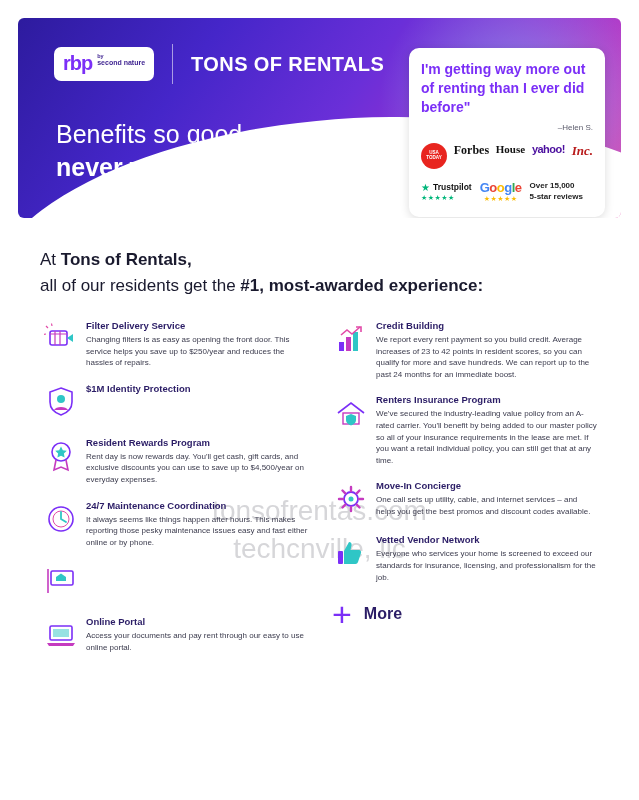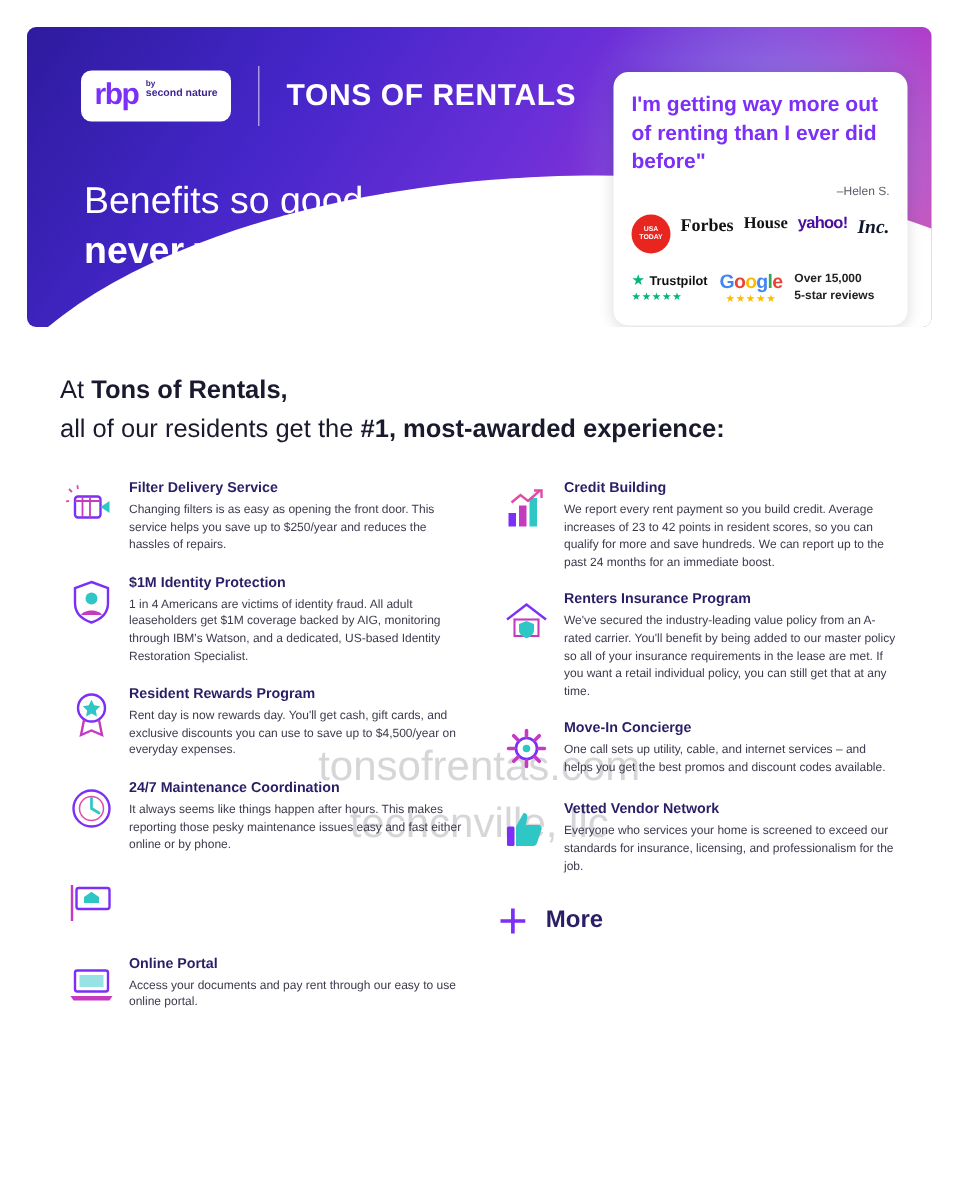--- a/index.html
+++ b/index.html
@@ -129,21 +129,21 @@
     color: #fff;
     font-size: 4.6px; font-weight: bold;
     display: flex; flex-direction: column;
     align-items: center; justify-content: center;
     line-height: 1.05;
     text-align: center;
   }
   .press-forbes { font-family: "Liberation Serif", serif; font-size: 12px; font-weight: bold; color: #111; }
   .press-house { font-family: "Liberation Serif", serif; font-size: 11px; font-weight: bold; color: #111; }
   .press-yahoo { font-size: 11px; font-weight: bold; color: #4b0f9e; letter-spacing: -0.5px; }
-  .press-inc { font-family: "Liberation Serif", serif; font-size: 13px; font-weight: bold; color: #0f172a; font-style: italic; }
+  .press-inc { font-family: "Liberation Serif", serif; font-size: 13px; font-weight: bold; color: #b91c1c; font-style: italic; }
 
   .ratings-row {
     display: flex; align-items: center;
     margin-top: 12px;
     gap: 8px;
   }
   .trust {
     display: flex; flex-direction: column; align-items: flex-start;
   }
   .trust-top { display: flex; align-items: center; gap: 3px; }
@@ -326,21 +326,20 @@
       <div class="feature">
         <div class="feat-icon">
           <svg width="34" height="34" viewBox="0 0 34 34">
             <path d="M17 3l11 4v10c0 7-5 11-11 13C11 28 6 24 6 17V7z" fill="none" stroke="#7b2ff7" stroke-width="1.6"></path>
             <circle cx="17" cy="14" r="4" fill="#2fc6c6"></circle>
             <path d="M10 25c2-4 12-4 14 0" fill="#c53bc0"></path>
           </svg>
         </div>
         <div class="feat-body">
           <div class="feat-title">$1M Identity Protection</div>
-          <div class="feat-desc">1 in 4 Americans are victims of identity fraud. All adult leaseholders get $1M coverage backed by AIG, monitoring through IBM's Watson, and a dedicated, US-based Identity Restoration Specialist.</div>
         </div>
       </div>
 
       <div class="feature">
         <div class="feat-icon">
           <svg width="34" height="34" viewBox="0 0 34 34">
             <circle cx="17" cy="13" r="9" fill="none" stroke="#7b2ff7" stroke-width="1.6"></circle>
             <path d="M17 7.5l1.8 3.7 4 .6-2.9 2.8.7 4-3.6-1.9-3.6 1.9.7-4-2.9-2.8 4-.6z" fill="#2fc6c6"></path>
             <path d="M12 21l-2 10 7-3 7 3-2-10" fill="none" stroke="#c53bc0" stroke-width="1.6"></path>
           </svg>

